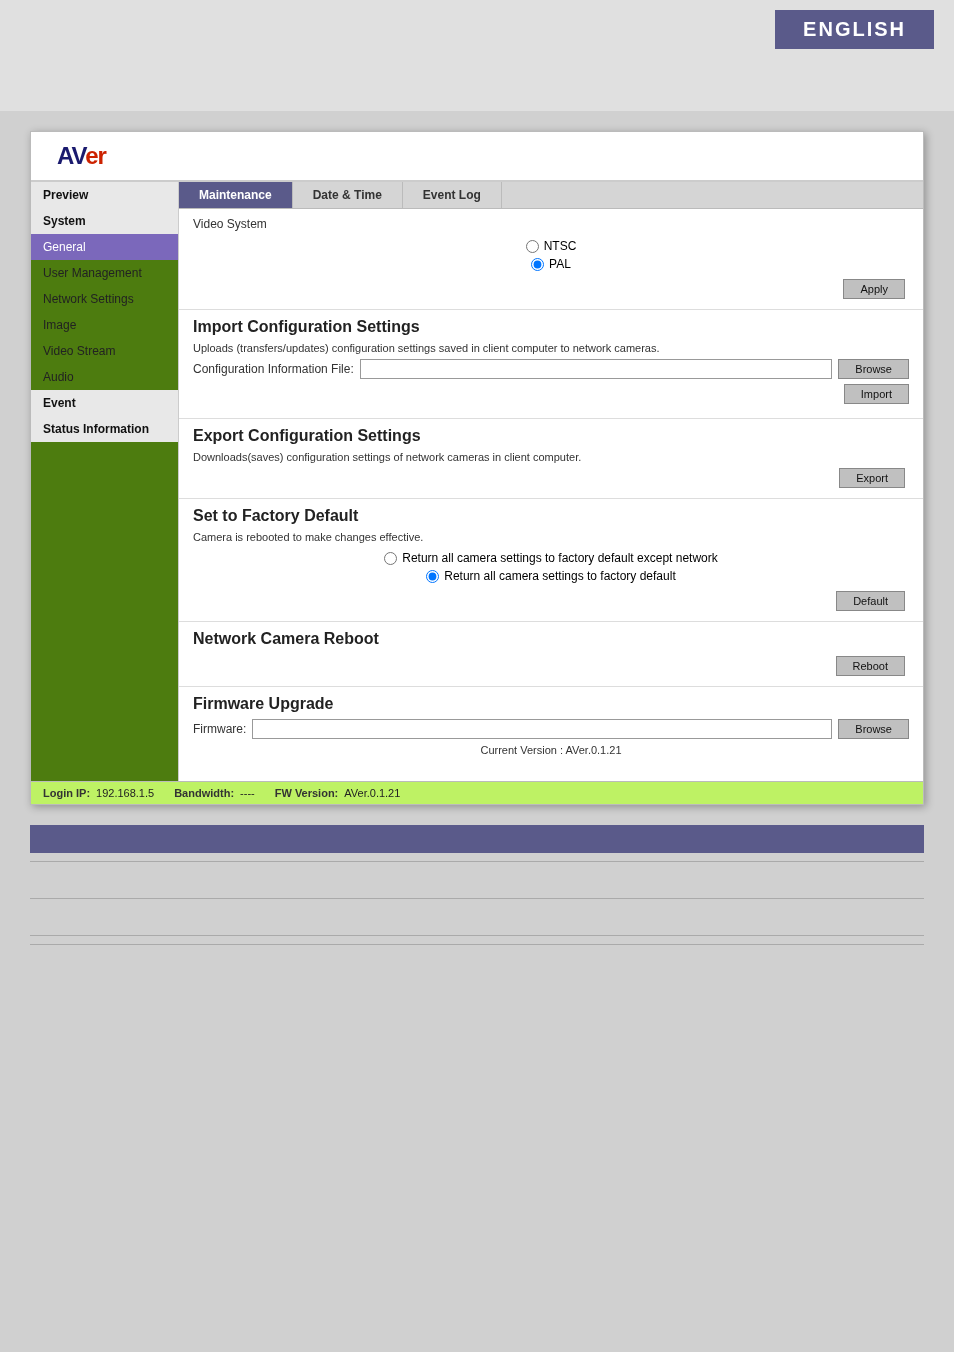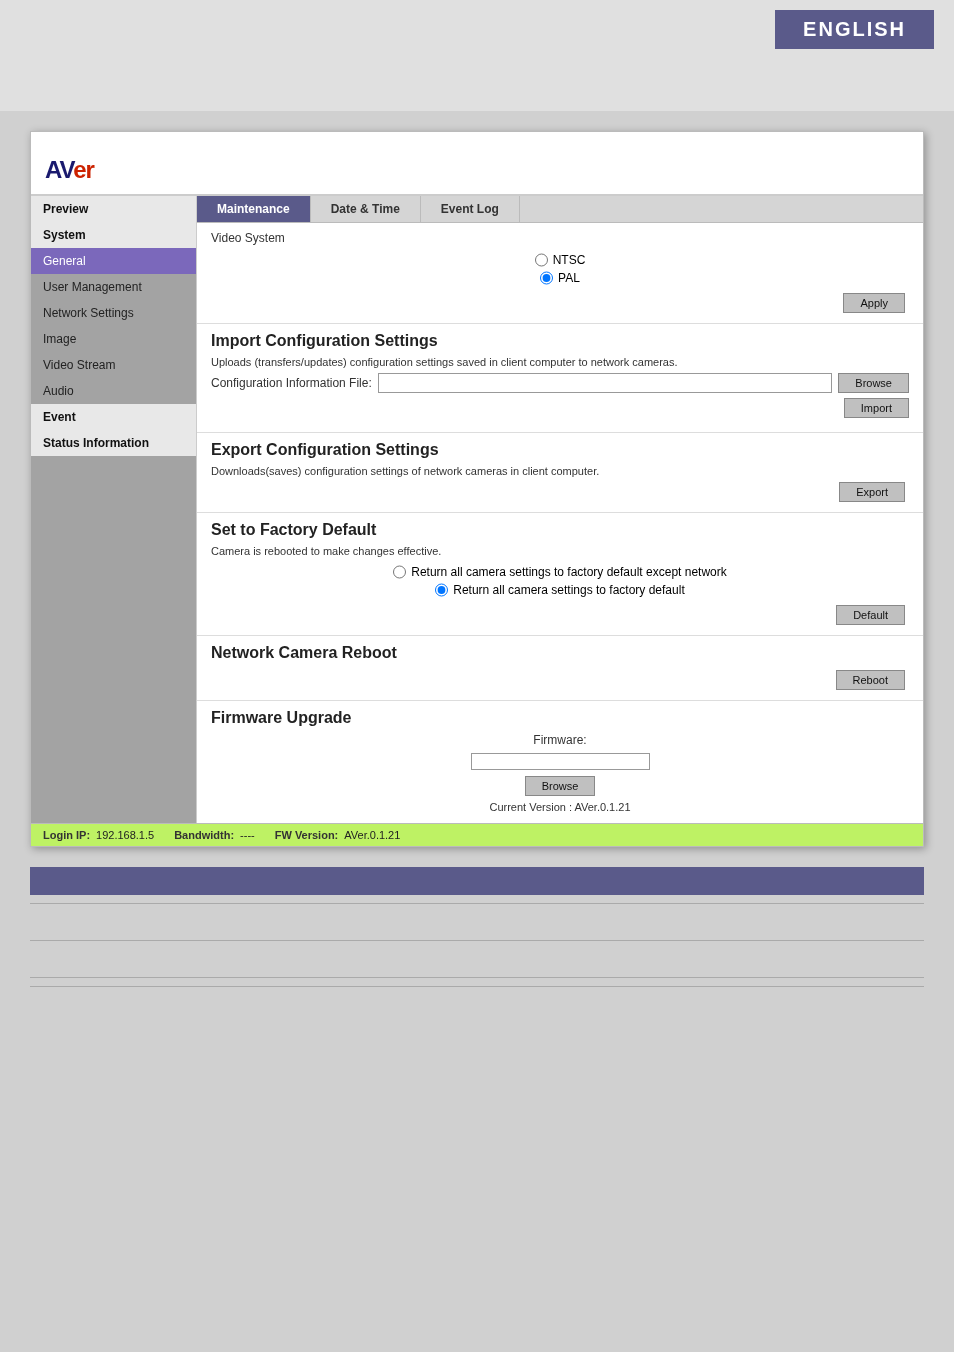--- a/index.html
+++ b/index.html
@@ -23,43 +23,42 @@
     .app-wrapper {
       margin: 20px 30px;
       background: #fff;
       border: 1px solid #bbb;
       box-shadow: 2px 2px 8px rgba(0,0,0,0.3);
     }
 
     
     .logo-bar {
       background: #fff;
-      padding: 10px 14px;
+      padding: 10px 26px;
       border-bottom: 2px solid #ccc;
-      margin-top: 14px;
     }
     .logo-text {
       font-size: 24px;
       font-weight: bold;
       color: #333;
       letter-spacing: -1px;
     }
     .logo-text span.av { color: #1a1a6e; }
     .logo-text span.er { color: #cc2200; }
 
     
     .main-layout {
       display: flex;
       min-height: 480px;
     }
 
     
     .sidebar {
-      width: 166px;
-      background: #a3a3a3;
+      width: 148px;
+      background: #4d7c0f;
       border-right: 1px solid #ccc;
       padding: 0;
       flex-shrink: 0;
     }
     .sidebar-item {
       padding: 6px 12px;
       cursor: pointer;
       color: #222;
       font-size: 12px;
     }
@@ -117,20 +116,21 @@
       margin-bottom: 6px;
     }
     .radio-row {
       display: flex;
       flex-direction: column;
       align-items: center;
       margin-bottom: 6px;
     }
     .radio-item {
       display: flex;
+      align-items: center;
       gap: 5px;
       margin: 2px 0;
       font-size: 12px;
     }
     input[type="radio"] {
       margin: 0;
       cursor: pointer;
     }
     .apply-row {
       display: flex;
@@ -205,21 +205,21 @@
     }
 
     
     .reboot-section {
       padding: 8px 14px 10px;
       border-bottom: 1px solid #ddd;
     }
 
     
     .firmware-section {
-      padding: 8px 14px 10px;
+      padding: 8px 14px 25px;
     }
 
     
     .status-bar {
       background: #bef264;
       border-top: 1px solid #bbb;
       padding: 5px 12px;
       display: flex;
       gap: 20px;
     }
@@ -343,21 +343,21 @@
 
       <div class="reboot-section">
         <div class="section-title">Network Camera Reboot</div>
         <div class="apply-row" style="margin-top:8px;">
           <button class="btn">Reboot</button>
         </div>
       </div>
 
       <div class="firmware-section">
         <div class="section-title">Firmware Upgrade</div>
-        <div class="file-row" style="margin-top:0;flex-direction:column;">
+        <div class="file-row" style="margin-top:0;">
           <span class="file-label">Firmware:</span>
           <input type="text" class="file-input" style="">
           <button class="btn">Browse</button>
         </div>
         <div style="text-align:center; font-size:11px; color:#333; margin-top:4px;">Current Version : AVer.0.1.21</div>
       </div>
 
     </div>
   </div>
 

